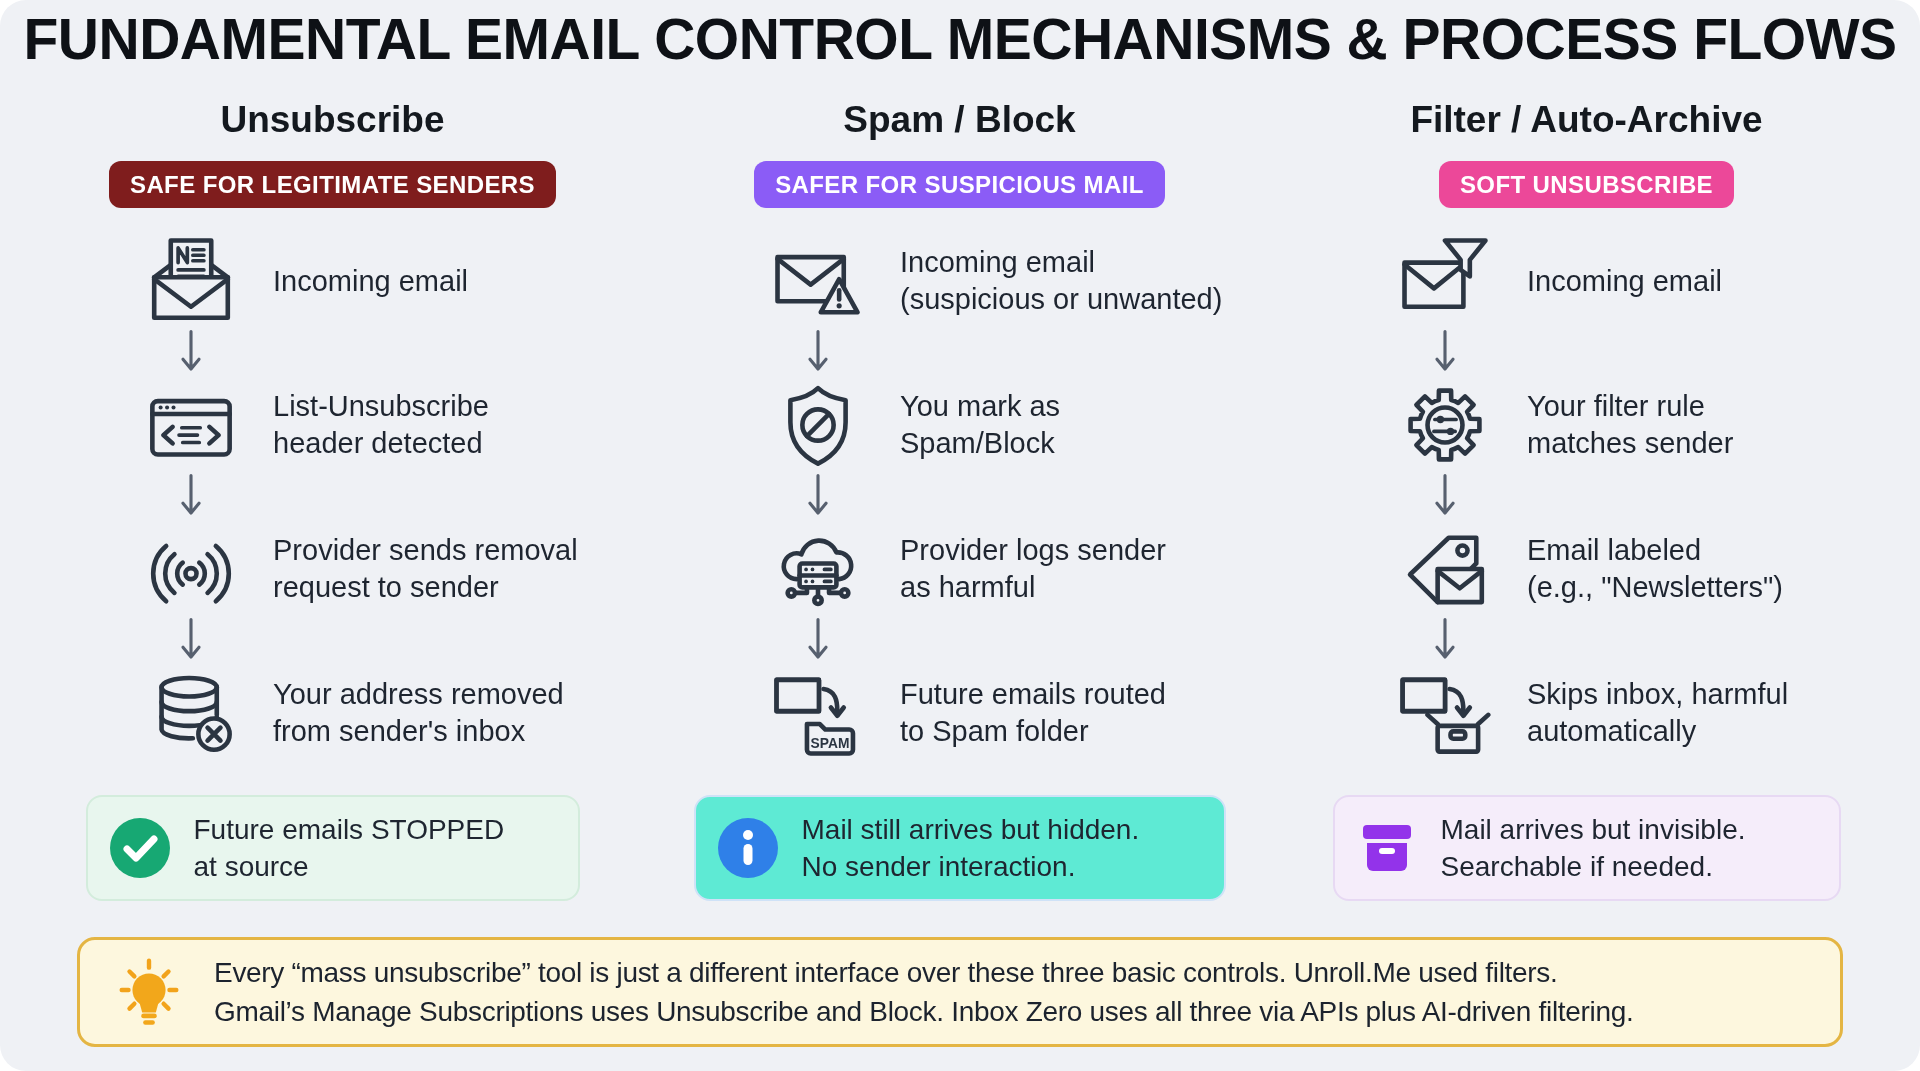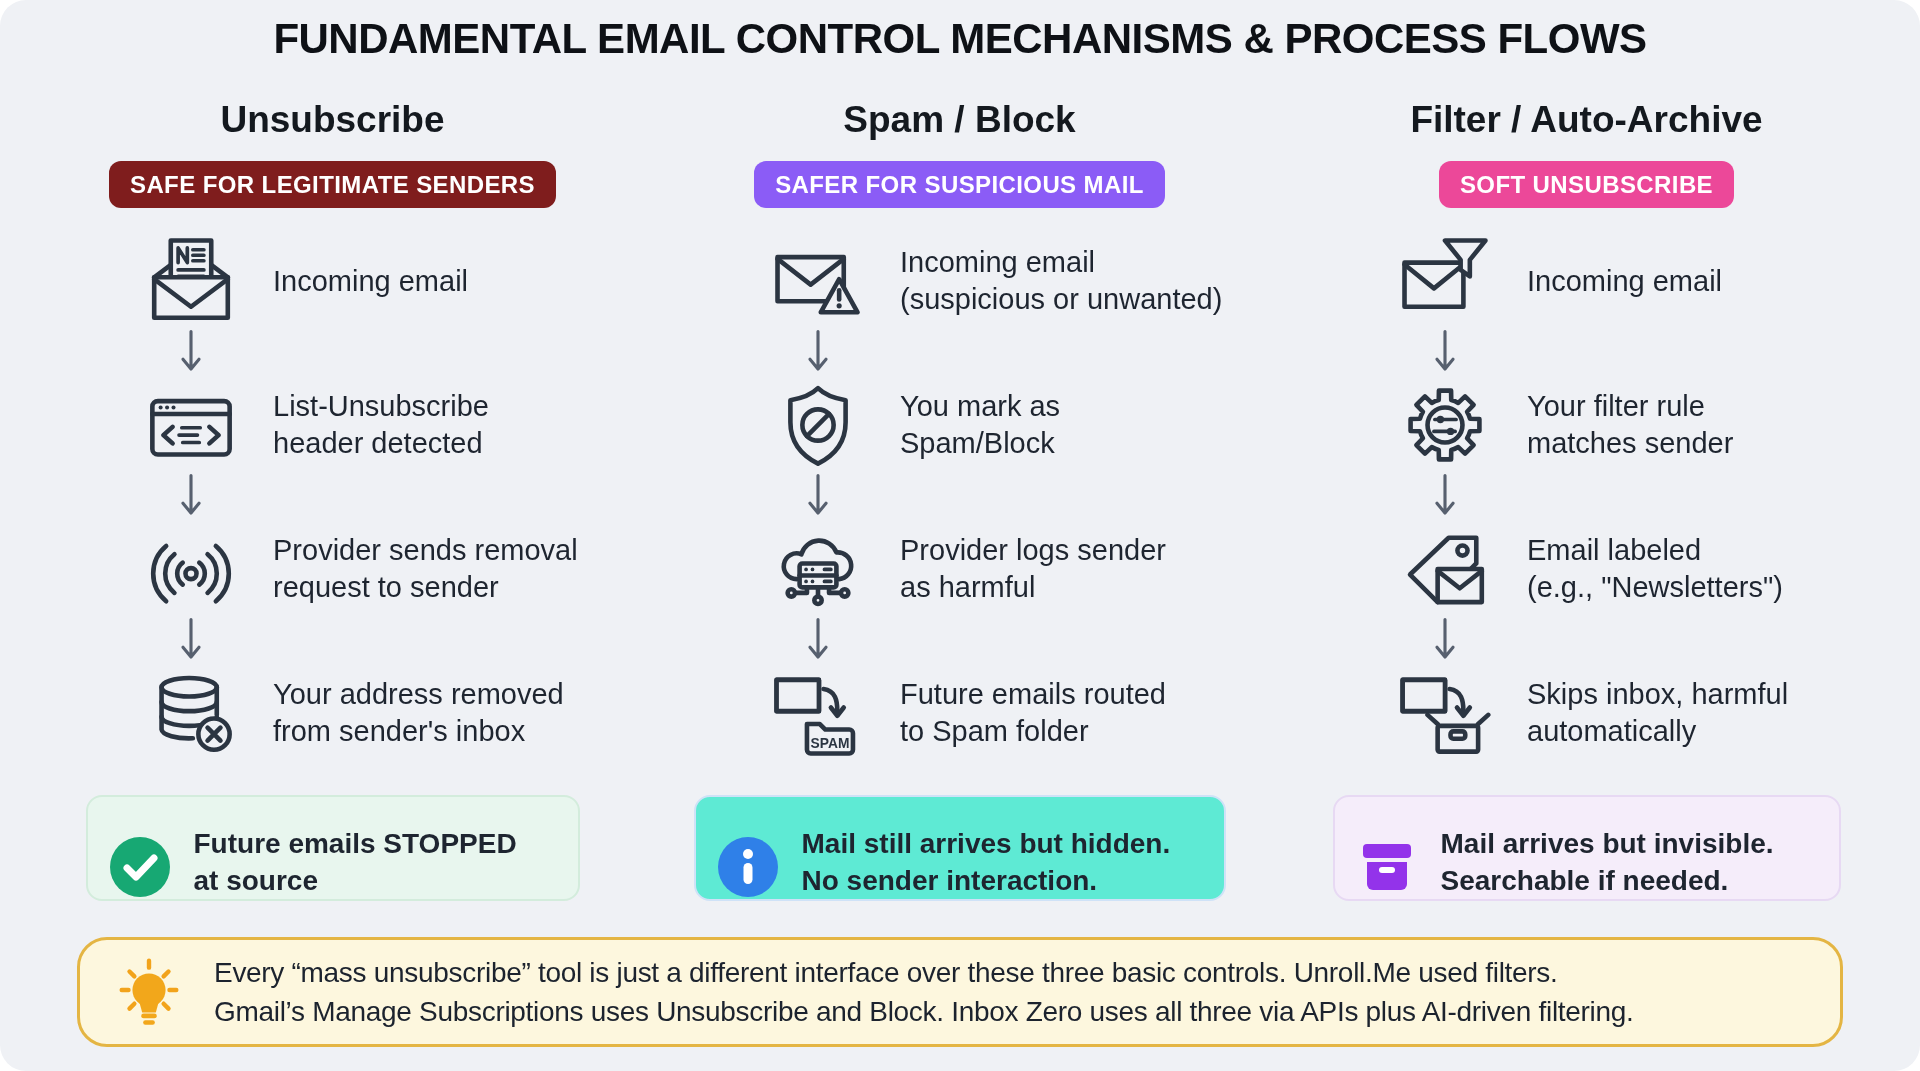--- a/index.html
+++ b/index.html
@@ -1,41 +1,41 @@
 <!DOCTYPE html>
 <html><head>
 <meta charset="utf-8">
 <style>
   html,body{margin:0;padding:0;background:#ffffff;}
   body{width:1920px;height:1071px;position:relative;font-family:"Liberation Sans",sans-serif;-webkit-font-smoothing:antialiased;}
   .canvas{position:absolute;inset:0;background:#EFF1F5;border-radius:26px;overflow:hidden;}
-  .title{margin:0;padding-top:16px;text-align:center;font-size:42px;font-weight:800;letter-spacing:-0.5px;color:#0E1116;white-space:nowrap;line-height:46px;}
+  .title{margin:0;padding-top:16px;text-align:center;font-size:57px;font-weight:800;letter-spacing:-0.5px;color:#0E1116;white-space:nowrap;line-height:46px;}
   .grid{display:flex;margin:30px 19px 0 19px;}
   .col{width:627px;display:flex;flex-direction:column;align-items:center;}
   .col h2{margin:6px;font-size:37px;font-weight:bold;color:#14191F;line-height:44px;text-align:center;}
   .badge{margin-top:13px;height:47px;line-height:47px;padding:0 21px;border-radius:12px;color:#fff;font-size:24px;font-weight:bold;letter-spacing:0.4px;white-space:nowrap;}
   .badge-green{background:#7f1d1d;}
   .badge-blue{background:#8b5cf6;}
   .badge-purple{background:#ec4899;}
   .steps{margin-top:27px;height:560px;width:100%;padding-left:126px;box-sizing:border-box;display:flex;flex-direction:column;align-items:flex-start;}
   .step{height:92px;display:flex;align-items:center;}
   .ic{width:92px;height:92px;flex:0 0 92px;}
   .s{stroke:#2B3542;stroke-width:5;fill:none;stroke-linecap:round;stroke-linejoin:round;}
   .sf{stroke:#2B3542;stroke-width:5;fill:#EFF1F5;stroke-linecap:round;stroke-linejoin:round;}
   .s4{stroke:#2B3542;stroke-width:4;fill:none;stroke-linecap:round;stroke-linejoin:round;}
   .fl{fill:#2B3542;stroke:none;}
   .step-text{margin-left:36px;font-size:29px;line-height:37px;color:#1E2530;white-space:pre-line;}
   .flow-arrow{height:52px;margin-left:34px;display:flex;align-items:center;}
-  .result{height:106px;border-radius:16px;display:flex;align-items:flex-end;padding:0 20px;box-sizing:border-box;border:2px solid;font-weight:bold;}
+  .result{height:106px;border-radius:16px;display:flex;align-items:center;padding:0 20px;box-sizing:border-box;border:2px solid;}
   .result-green{width:494px;background:#E8F6EE;border-color:#D3ECDC;}
   .result-blue{width:532px;background:#5eead4;border-color:#CFE2F7;}
   .result-purple{width:508px;background:#F5EDFA;border-color:#E7D9F3;}
   .result-icon{width:64px;height:64px;flex:0 0 64px;}
   .result-text{margin-left:22px;font-size:28px;line-height:37px;color:#1E2530;white-space:pre-line;}
-  .note{margin:36px 77px 0 77px;height:110px;background:#FDF7DE;border:3px solid #E4B543;border-radius:30px;display:flex;align-items:center;padding:0 30px;box-sizing:border-box;}
+  .note{margin:36px 77px 0 77px;height:110px;background:#FDF7DE;border:3px solid #E4B543;border-radius:18px;display:flex;align-items:center;padding:0 30px;box-sizing:border-box;}
   .note-bulb{width:78px;height:78px;flex:0 0 78px;}
   .note-text{margin-left:26px;font-size:28px;line-height:39px;color:#1C232E;letter-spacing:-0.3px;}
   .note-line{white-space:nowrap;}
   .spam-label{font-family:"Liberation Sans",sans-serif;font-weight:bold;}
 </style>
 </head>
 <body>
 
 <div class="canvas">
 

